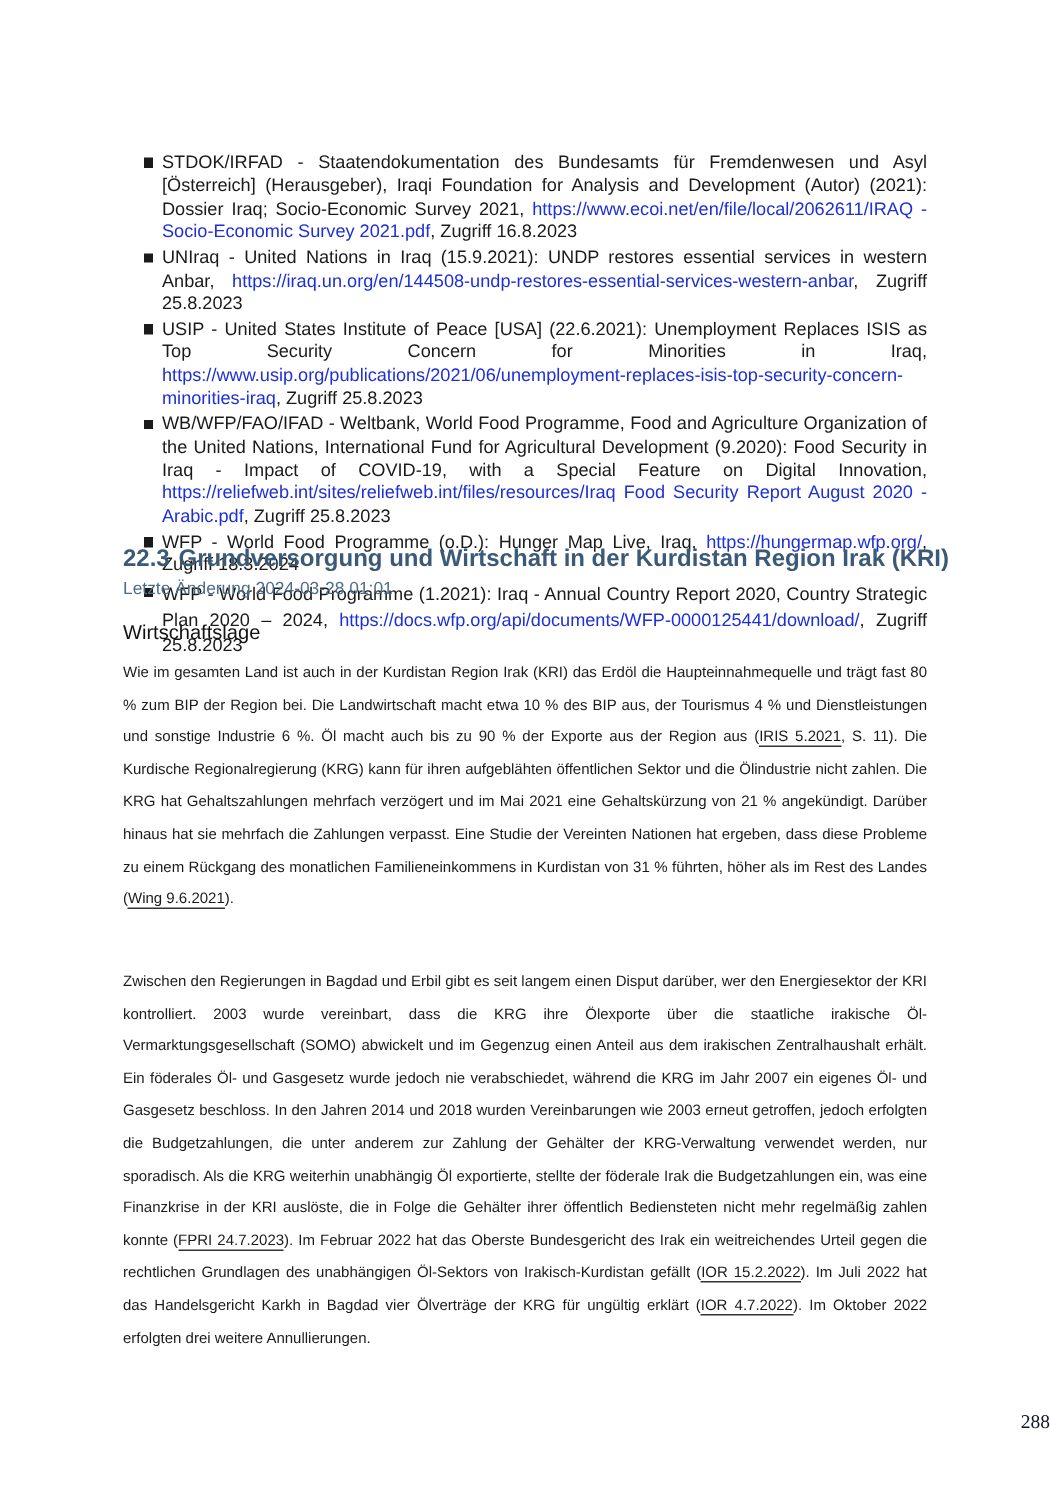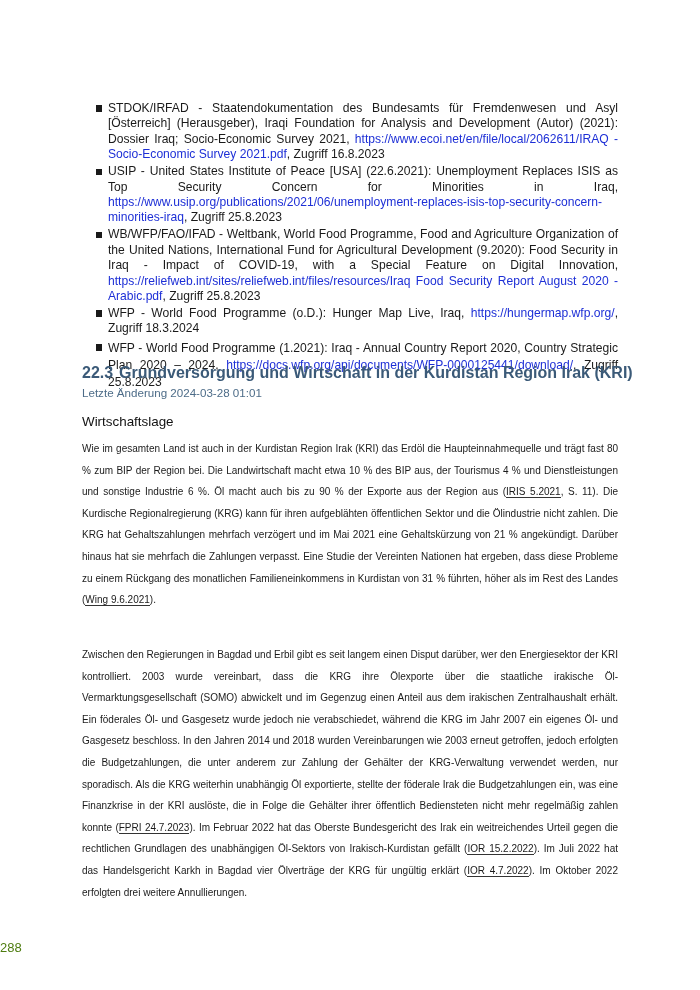--- a/index.html
+++ b/index.html
@@ -102,33 +102,37 @@
     .cite {
       color: #1a1a1a;
       text-decoration: none;
       border-bottom: 1px solid #333333;
     }
     .page-number {
       position: absolute;
       left: 0;
       width: 700px;
       top: 928px;
-      text-align: left;
+      text-align: right;
       font-size: 13px;
-      color: #4d7c0f;
+      color: #0f172a;
+      font-family: Liberation Serif, serif;
     }
   </style>
 </head>
 <body>
 
 <div class="page">
 
   <ul class="sources">
     <li>
       <span class="bullet"></span><span>STDOK/IRFAD - Staatendokumentation des Bundesamts für Fremdenwesen und Asyl [Österreich] (Herausgeber), Iraqi Foundation for Analysis and Development (Autor) (2021): Dossier Iraq; Socio-Economic Survey 2021, </span><a>https://www.ecoi.net/en/file/local/2062611/IRAQ - Socio-Economic Survey 2021.pdf</a><span>, Zugriff 16.8.2023</span>
+    </li>
+    <li>
+      <span class="bullet"></span><span>UNIraq - United Nations in Iraq (15.9.2021): UNDP restores essential services in western Anbar, </span><a>https://iraq.un.org/en/144508-undp-restores-essential-services-western-anbar</a><span>, Zugriff 25.8.2023</span>
     </li>
     <li>
       <span class="bullet"></span><span>USIP - United States Institute of Peace [USA] (22.6.2021): Unemployment Replaces ISIS as Top Security Concern for Minorities in Iraq, </span><a>https://www.usip.org/publications/2021/06/unemployment-replaces-isis-top-security-concern-minorities-iraq</a><span>, Zugriff 25.8.2023</span>
     </li>
     <li>
       <span class="bullet"></span><span>WB/WFP/FAO/IFAD - Weltbank, World Food Programme, Food and Agriculture Organization of the United Nations, International Fund for Agricultural Development (9.2020): Food Security in Iraq - Impact of COVID-19, with a Special Feature on Digital Innovation, </span><a>https://reliefweb.int/sites/reliefweb.int/files/resources/Iraq Food Security Report August 2020 - Arabic.pdf</a><span>, Zugriff 25.8.2023</span>
     </li>
     <li>
       <span class="bullet"></span><span>WFP - World Food Programme (o.D.): Hunger Map Live, Iraq, </span><a>https://hungermap.wfp.org/</a><span>, Zugriff 18.3.2024</span>
     </li>

